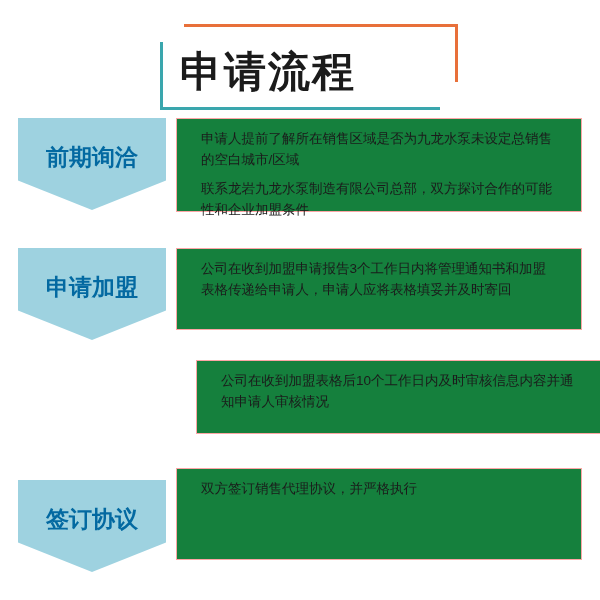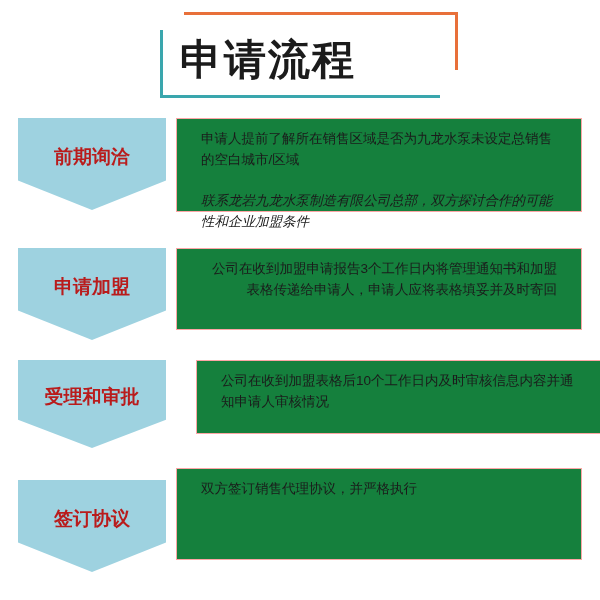--- a/index.html
+++ b/index.html
@@ -12,21 +12,21 @@
     background: #ffffff;
     font-family: "Liberation Sans", sans-serif;
     overflow: hidden;
     position: relative;
   }
 
   
   .title-area {
     position: absolute;
     left: 0;
-    top: 0;
+    top: 12px;
     width: 600px;
     height: 110px;
   }
   
   .bracket-top {
     position: absolute;
     left: 184px;
     top: 12px;
     width: 274px;
     height: 3px;
@@ -82,22 +82,22 @@
   .row-3 { top: 360px; height: 80px; }
   .row-4 { top: 468px; height: 90px; }
 
   
   .stage {
     position: absolute;
     left: 0;
     top: 0;
     width: 148px;
     background: #9ed2e0;
-    color: #b91c1c;
-    font-size: 19px;
+    color: #0369a1;
+    font-size: 23px;
     font-weight: bold;
     display: flex;
     align-items: center;
     justify-content: center;
     text-align: center;
     box-sizing: border-box;
     padding-bottom: 14px;
     -webkit-clip-path: polygon(0 0, 100% 0, 100% 68%, 50% 100%, 0 68%);
     clip-path: polygon(0 0, 100% 0, 100% 68%, 50% 100%, 0 68%);
   }
@@ -111,33 +111,32 @@
     position: absolute;
     left: 158px;
     top: 0;
     width: 406px;
     box-sizing: border-box;
     border: 1px solid #fca5a5;
     background: #15803d;
     padding: 10px 24px;
   }
   .row-1 .panel { height: 94px; }
-  .row-2 .panel { height: 82px; text-align: right; }
+  .row-2 .panel { height: 82px; }
   .row-3 .panel { height: 74px; margin-left: 20px; }
   .row-4 .panel { height: 92px; }
 
   .panel p {
     margin: 0;
     font-size: 13.5px;
     line-height: 1.55;
     color: #1b1b1b;
   }
   .panel p + p {
-    margin-top: 20px;
-    font-style: italic;
+    margin-top: 8px;
   }
 </style>
 </head>
 <body>
 
 <div class="title-area">
   <div class="bracket-top"></div>
   <div class="bracket-right"></div>
   <div class="bracket-left"></div>
   <div class="bracket-bottom"></div>
@@ -153,21 +152,20 @@
 </div>
 
 <div class="row row-2">
   <div class="stage">申请加盟</div>
   <div class="panel">
     <p>公司在收到加盟申请报告3个工作日内将管理通知书和加盟表格传递给申请人，申请人应将表格填妥并及时寄回</p>
   </div>
 </div>
 
 <div class="row row-3">
-  <div class="stage">受理和审批</div>
   <div class="panel">
     <p>公司在收到加盟表格后10个工作日内及时审核信息内容并通知申请人审核情况</p>
   </div>
 </div>
 
 <div class="row row-4">
   <div class="stage">签订协议</div>
   <div class="panel">
     <p>双方签订销售代理协议，并严格执行</p>
   </div>

